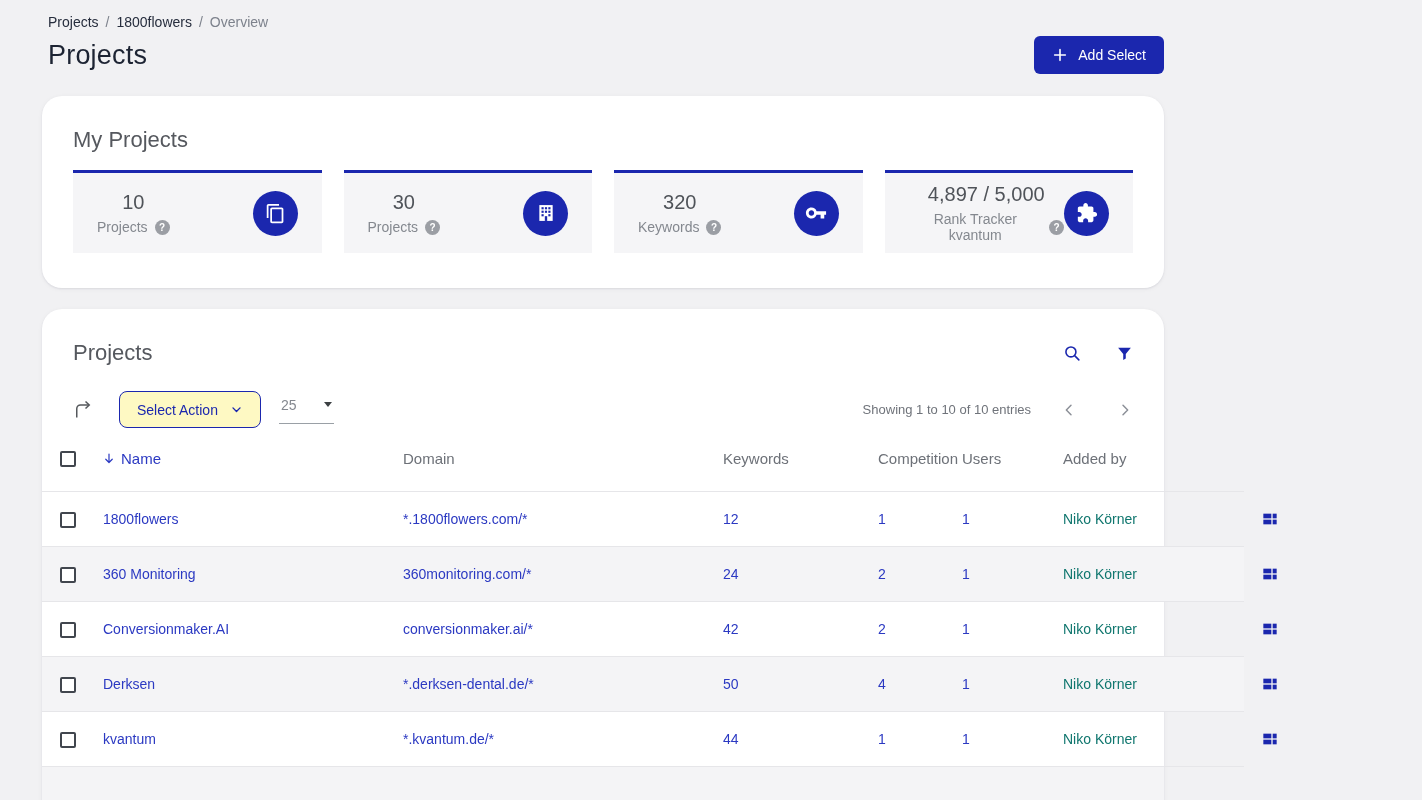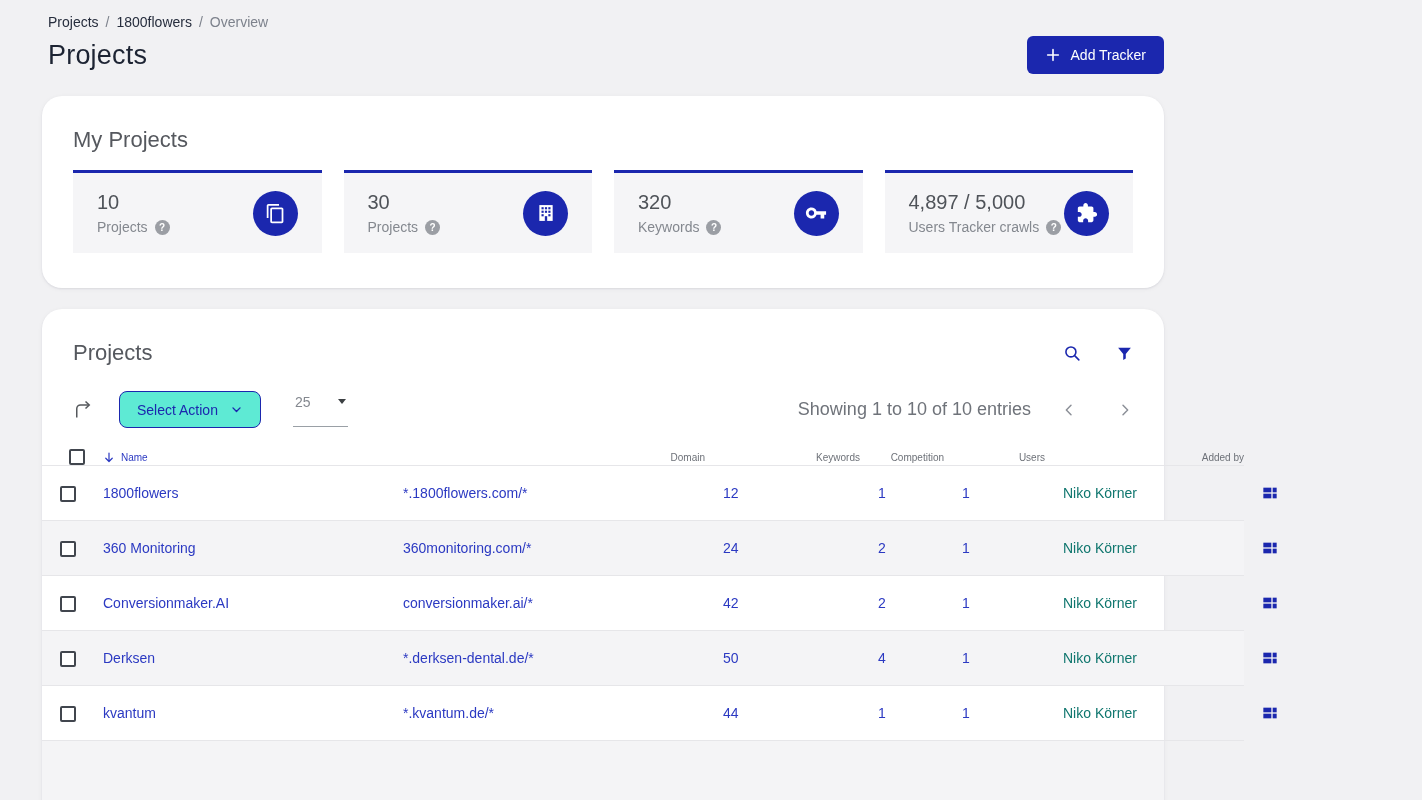--- a/index.html
+++ b/index.html
@@ -47,21 +47,21 @@
 
   
   .panel{
     margin:0 42px;background:var(--panel);border-radius:20px;
     box-shadow:0 1px 2px rgba(25,25,50,.07),0 1px 5px rgba(25,25,50,.05);
   }
   .stats-panel{margin-top:22px;height:192px;padding:0 31px;}
   .panel-title{font-size:22px;font-weight:500;color:var(--paneltitle);}
   .stats-panel .panel-title{padding-top:31px;}
 
-  .cards{display:flex;gap:22px;margin-top:17px;}
+  .cards{display:flex;gap:22px;margin-top:17px;text-align:center;}
   .card{flex:1;}
   .card-topline{height:3px;background:var(--brand);}
   .card-body{
     background:var(--cardbg);height:80px;
     display:flex;align-items:center;justify-content:space-between;
     padding:0 24px;
   }
   .card-value{font-size:20px;color:#4f5359;}
   .card-label{font-size:14px;color:var(--muted);display:flex;align-items:center;gap:7px;margin-top:5px;}
   .help-badge{
@@ -76,42 +76,42 @@
 
   
   .projects-panel{margin-top:21px;height:620px;}
   .pp-head{display:flex;justify-content:space-between;align-items:flex-start;padding:31px 31px 0;}
   .pp-icons{display:flex;gap:34px;align-items:center;padding-top:4px;}
   .icon-btn{background:none;border:none;cursor:pointer;display:flex;align-items:center;padding:0;}
 
   .toolbar{display:flex;align-items:center;padding:0 31px;margin-top:25px;height:37px;}
   .fwd-btn{margin-right:26px;}
   .select-action{
-    height:37px;border:1.5px solid var(--brand);border-radius:8px;background:#5eead4;
+    height:37px;border:1.5px solid var(--brand);border-radius:8px;background:#fef9c3;
     color:var(--brand);font-size:14px;font-weight:500;padding:0 17px;
     display:flex;align-items:center;gap:12px;cursor:pointer;
     font-family:"Liberation Sans",sans-serif;
   }
   .page-size{
-    margin-left:32px;width:55px;display:flex;justify-content:space-between;align-items:flex-start;
-    border-bottom:1px solid #9aa0a6;padding:2px 2px 16px;cursor:pointer;
+    margin-left:18px;width:55px;display:flex;justify-content:space-between;align-items:flex-start;
+    border-bottom:1px solid #9aa0a6;padding:2px 2px 10px;cursor:pointer;
     color:var(--muted);font-size:14px;
   }
   .caret-down{
     width:0;height:0;border-left:4px solid transparent;border-right:4px solid transparent;
     border-top:5px solid #3c4043;margin-top:5px;
   }
-  .showing{margin-left:auto;color:#6f737a;font-size:18px;}
+  .showing{margin-left:auto;color:#6f737a;font-size:13px;}
   .pager{display:flex;gap:40px;margin-left:30px;}
 
   
   table{width:100%;border-collapse:collapse;margin-top:19px;table-layout:fixed;}
   th{
-    text-align:right;font-weight:400;color:var(--colhead);font-size:10px;
-    padding:2px 0 0 18px;border-bottom:1px solid var(--border);
+    text-align:left;font-weight:400;color:var(--colhead);font-size:15px;
+    padding:2px 0 24px 18px;border-bottom:1px solid var(--border);
   }
   th.name-col{color:var(--link);cursor:pointer;}
   th .sort-wrap{display:flex;align-items:center;gap:6px;}
   td{
     height:55px;font-size:14px;padding:0 0 0 18px;
     border-bottom:1px solid var(--border);
   }
   tbody tr:nth-child(even){background:var(--altrow);}
   td a{color:var(--link);text-decoration:none;cursor:pointer;}
   td .added-by{color:#0f766e;margin-top:24px;}
@@ -135,21 +135,21 @@
   </nav>
 
   <div class="header-row">
     <h1 class="page-title">Projects</h1>
     <button class="add-btn">
       <span style="display:flex;">
         <svg width="16" height="16" viewBox="0 0 24 24">
             <path d="M12 4v16M4 12h16" stroke="#fff" stroke-width="2.4" fill="none" stroke-linecap="round"></path>
           </svg>
       </span>
-      <span>Add Tracker</span>
+      <span>Add Select</span>
     </button>
   </div>
 
   <section class="panel stats-panel">
     <h2 class="panel-title">My Projects</h2>
     <div class="cards">
 
       <div class="card">
         <div class="card-topline"></div>
         <div class="card-body">
@@ -214,21 +214,21 @@
           </span>
         </div>
       </div>
 
       <div class="card">
         <div class="card-topline"></div>
         <div class="card-body">
           <div>
             <div class="card-value">4,897 / 5,000</div>
             <div class="card-label">
-              <span>Users Tracker crawls</span>
+              <span>Rank Tracker kvantum</span>
               <span class="help-badge">?</span>
             </div>
           </div>
           <span class="card-icon">
             <svg width="22" height="22" viewBox="0 0 24 24">
                 <path fill="#fff" d="M20.5 11H19V7c0-1.1-.9-2-2-2h-4V3.5C13 2.12 11.88 1 10.5 1S8 2.12 8 3.5V5H4c-1.1 0-2 .9-2 2v3.8h1.5c1.49 0 2.7 1.21 2.7 2.7s-1.21 2.7-2.7 2.7H2V20c0 1.1.9 2 2 2h3.8v-1.5c0-1.49 1.21-2.7 2.7-2.7 1.49 0 2.7 1.21 2.7 2.7V22H17c1.1 0 2-.9 2-2v-4h1.5c1.38 0 2.5-1.12 2.5-2.5S21.88 11 20.5 11z"></path>
               </svg>
           </span>
         </div>
       </div>

